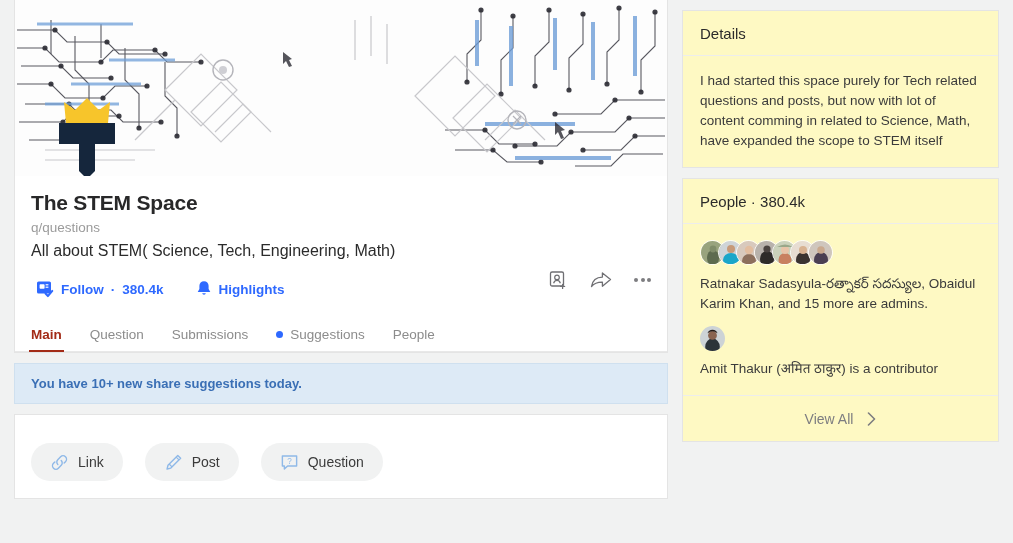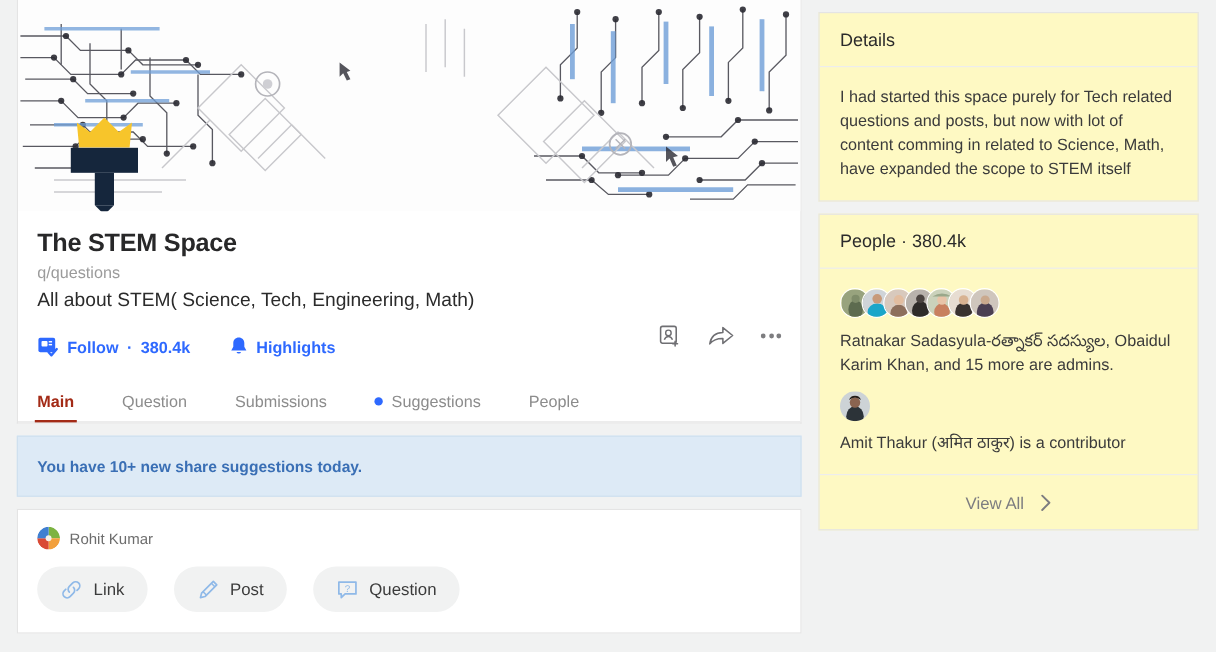--- a/index.html
+++ b/index.html
@@ -41,42 +41,41 @@
   .identity { padding: 14px 16px 0 16px; }
   .space-title {
     font-size: 21px; font-weight: bold; color: #282829;
     letter-spacing: -0.2px; line-height: 26px;
   }
   .space-handle { font-size: 13.5px; color: #9b9b9b; margin-top: 3px; line-height: 18px; }
   .space-desc { font-size: 16px; color: #2b2b2b; margin-top: 5px; line-height: 18px; }
 
   .action-row {
     display: flex; align-items: center;
-    padding: 12px 16px 0 16px;
+    padding: 12px 16px 0 21px;
     position: relative;
     height: 46px;
   }
   .act { display: flex; align-items: center; cursor: pointer; }
   .act .lbl { font-size: 13.5px; color: #2e69ff; font-weight: bold; margin-left: 7px; }
   .act-highlights { margin-left: 32px; }
   .right-icons {
     position: absolute; right: 16px; top: 10px;
     display: flex; align-items: center; gap: 22px;
   }
   .ricon { cursor: pointer; display: flex; align-items: center; justify-content: center; }
   .dots { display: flex; gap: 2.5px; align-items: center; }
   .dots i { width: 4px; height: 4px; border-radius: 50%; background: #7d7d80; display: block; }
 
   
   .tabs {
     display: flex; align-items: flex-end;
     border-bottom: 1px solid #e8e8e8;
     padding: 0 16px; margin-top: 8px;
     height: 38px;
-    gap: 12px;
   }
   .tab {
     font-size: 13.5px; color: #8c8c8c; padding: 0 0 9px 0;
     margin-right: 28px; cursor: pointer; position: relative;
     display: flex; align-items: center; white-space: nowrap;
   }
   .tab.active { color: #a32b17; font-weight: bold; }
   .tab.active:after {
     content: ""; position: absolute; left: -2px; right: -2px; bottom: -1px;
     height: 2.5px; background: #a32b17;
@@ -85,21 +84,21 @@
     width: 7px; height: 7px; border-radius: 50%;
     background: #2e69ff; display: inline-block; margin-right: 7px;
   }
 
   
   .suggest-bar {
     margin: 10px 0 0 0;
     width: 654px;
     background: #ddeaf6;
     border: 1px solid #cfe0ef;
-    height: 51px;
+    height: 41px;
     display: flex; align-items: center;
     padding: 0 16px;
   }
   .suggest-bar span { font-size: 13px; color: #3a6fb5; font-weight: bold; }
 
   
   .composer {
     margin-top: 10px; width: 654px;
     background: #ffffff; border: 1px solid #e4e4e4;
     padding: 14px 16px 17px 16px;
@@ -357,31 +356,20 @@
           <span>People</span>
         </div>
       </div>
     </div>
 
     <div class="suggest-bar">
       <span>You have 10+ new share suggestions today.</span>
     </div>
 
     <div class="composer">
-      <div class="composer-user">
-        <svg class="pinwheel" viewBox="0 0 20 20">
-          <circle cx="10" cy="10" r="10" fill="#ffffff"></circle>
-          <path d="M10 10 L10 0 A10 10 0 0 1 20 10 Z" fill="#7cb342"></path>
-          <path d="M10 10 L20 10 A10 10 0 0 1 10 20 Z" fill="#f2a03d"></path>
-          <path d="M10 10 L10 20 A10 10 0 0 1 0 10 Z" fill="#d94a36"></path>
-          <path d="M10 10 L0 10 A10 10 0 0 1 10 0 Z" fill="#3f7fd1"></path>
-          <circle cx="10" cy="10" r="2.6" fill="#f4f1ea"></circle>
-        </svg>
-        <span class="uname">Rohit Kumar</span>
-      </div>
 
       <div class="pills">
         <div class="pill">
           <svg width="19" height="19" viewBox="0 0 20 20">
             <path d="M8.2 12.1 a3.6 3.6 0 0 1 0 -5.1 l3 -3 a3.6 3.6 0 0 1 5.1 5.1 l-1.4 1.4" stroke="#8fb9e8" stroke-width="1.5" fill="none" stroke-linecap="round"></path>
             <path d="M11.8 7.9 a3.6 3.6 0 0 1 0 5.1 l-3 3 a3.6 3.6 0 0 1 -5.1 -5.1 l1.4 -1.4" stroke="#8fb9e8" stroke-width="1.5" fill="none" stroke-linecap="round"></path>
           </svg>
           <span class="plbl">Link</span>
         </div>
 

